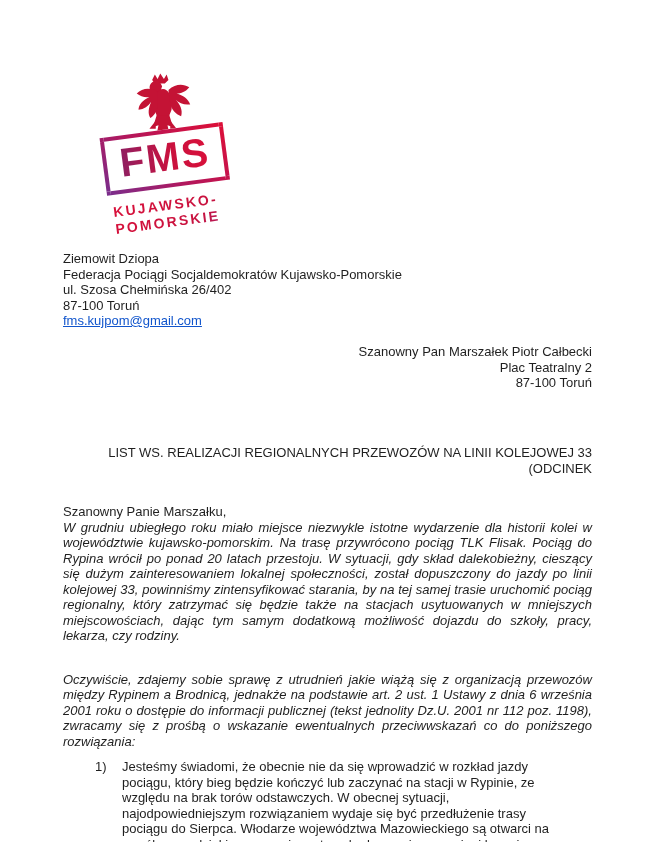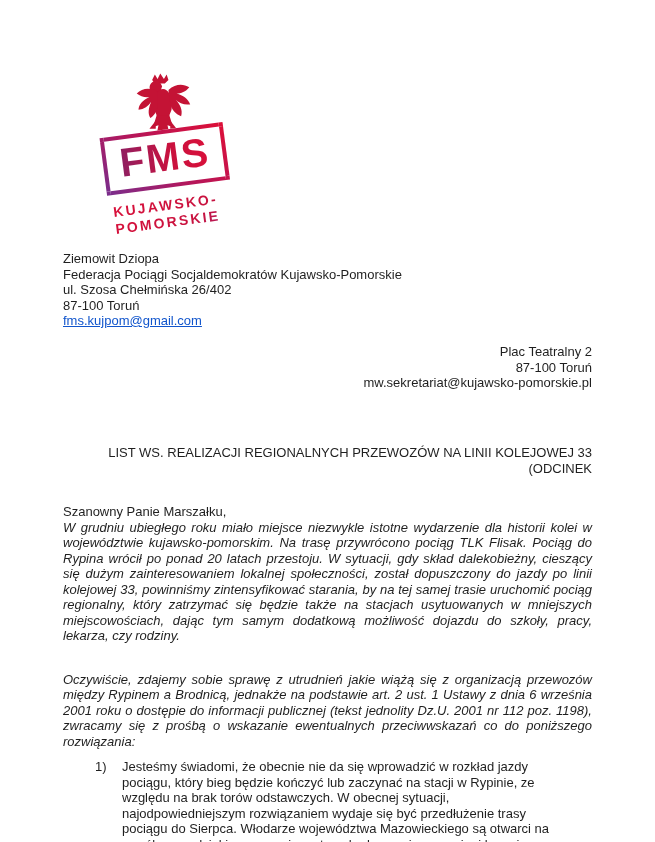--- a/index.html
+++ b/index.html
@@ -89,23 +89,23 @@
     <div>Ziemowit Dziopa</div>
     <div>Federacja Pociągi Socjaldemokratów Kujawsko-Pomorskie</div>
     <div>ul. Szosa Chełmińska 26/402</div>
     <div>87-100 Toruń</div>
     <div>
       <a class="email-link" href="#">fms.kujpom@gmail.com</a>
     </div>
   </div>
 
   <div class="abs recipient doc-text">
+    <div>Szanowny Pan Marszałek Piotr Całbecki</div>
     <div>Plac Teatralny 2</div>
     <div>87-100 Toruń</div>
-    <div>mw.sekretariat@kujawsko-pomorskie.pl</div>
   </div>
 
   <div class="abs subject doc-text">
     <span>LIST WS. REALIZACJI REGIONALNYCH PRZEWOZÓW NA LINII KOLEJOWEJ 33 (ODCINEK</span>
   </div>
 
   <div class="abs main doc-text">
     <div class="salutation">Szanowny Panie Marszałku,</div>
     <div class="para">W grudniu ubiegłego roku miało miejsce niezwykle istotne wydarzenie dla historii kolei w województwie kujawsko-pomorskim. Na trasę przywrócono pociąg TLK Flisak. Pociąg do Rypina wrócił po ponad 20 latach przestoju. W sytuacji, gdy skład dalekobieżny, cieszący się dużym zainteresowaniem lokalnej społeczności, został dopuszczony do jazdy po linii kolejowej 33, powinniśmy zintensyfikować starania, by na tej samej trasie uruchomić pociąg regionalny, który zatrzymać się będzie także na stacjach usytuowanych w mniejszych miejscowościach, dając tym samym dodatkową możliwość dojazdu do szkoły, pracy, lekarza, czy rodziny.</div>
     <div class="para">Oczywiście, zdajemy sobie sprawę z utrudnień jakie wiążą się z organizacją przewozów między Rypinem a Brodnicą, jednakże na podstawie art. 2 ust. 1 Ustawy z dnia 6 września 2001 roku o dostępie do informacji publicznej (tekst jednolity Dz.U. 2001 nr 112 poz. 1198), zwracamy się z prośbą o wskazanie ewentualnych przeciwwskazań co do poniższego rozwiązania:</div>

